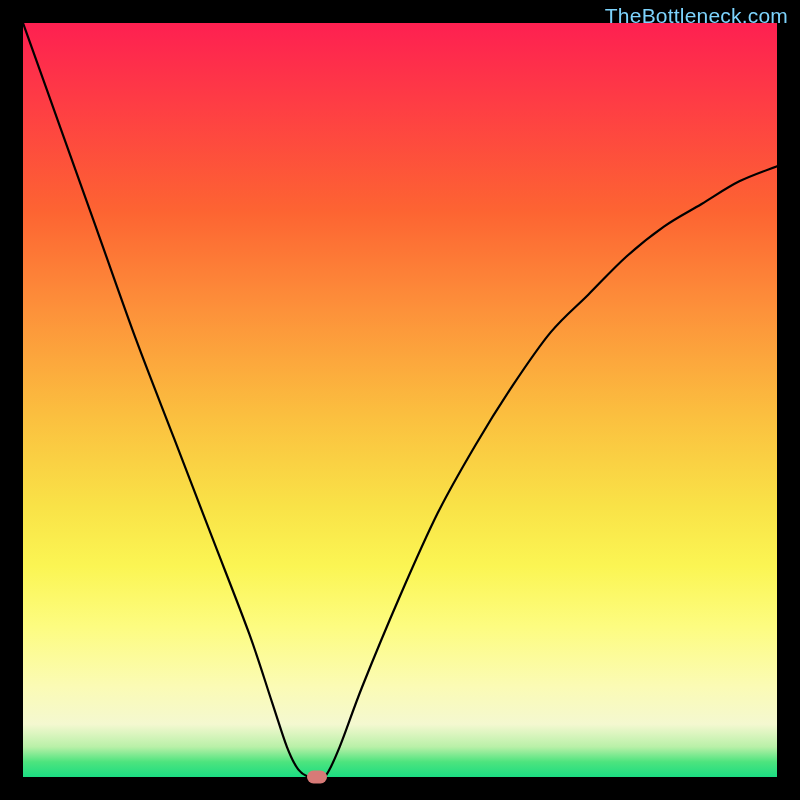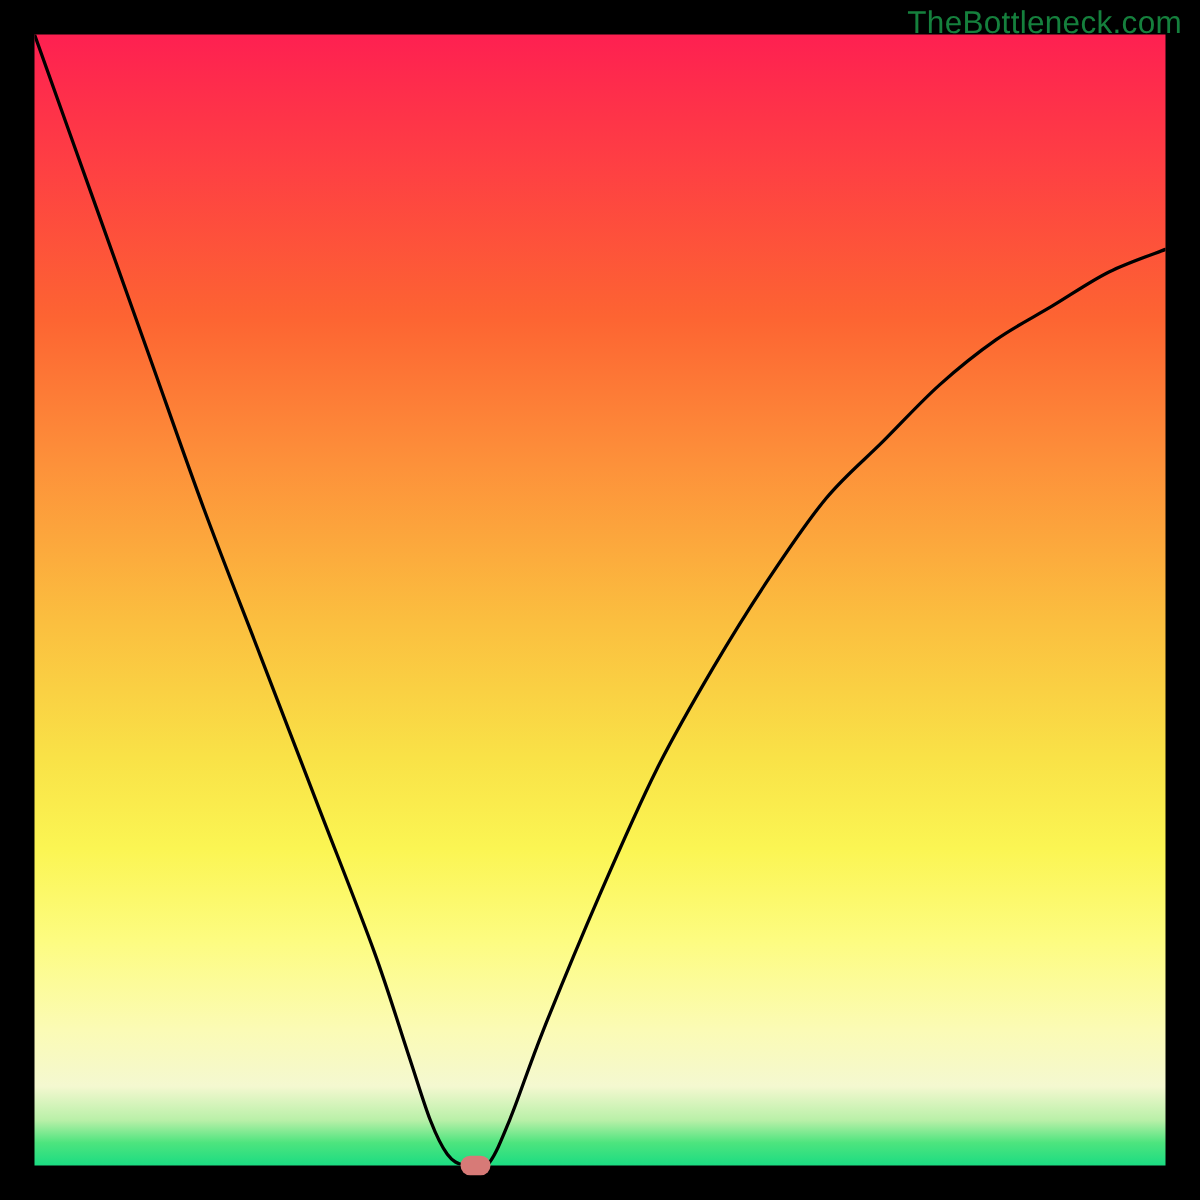--- a/index.html
+++ b/index.html
@@ -13,21 +13,21 @@
   .frame {
     position: relative;
     width: 800px;
     height: 800px;
     background: #000;
   }
   .watermark {
     position: absolute;
     top: 4px;
     right: 12px;
-    color: #15803d;
+    color: #7dd3fc;
     font-family: Arial, Helvetica, sans-serif;
     font-size: 21px;
     font-weight: 400;
     letter-spacing: 0.2px;
     z-index: 20;
   }
   
   .plot {
     position: absolute;
     left: 23px;

